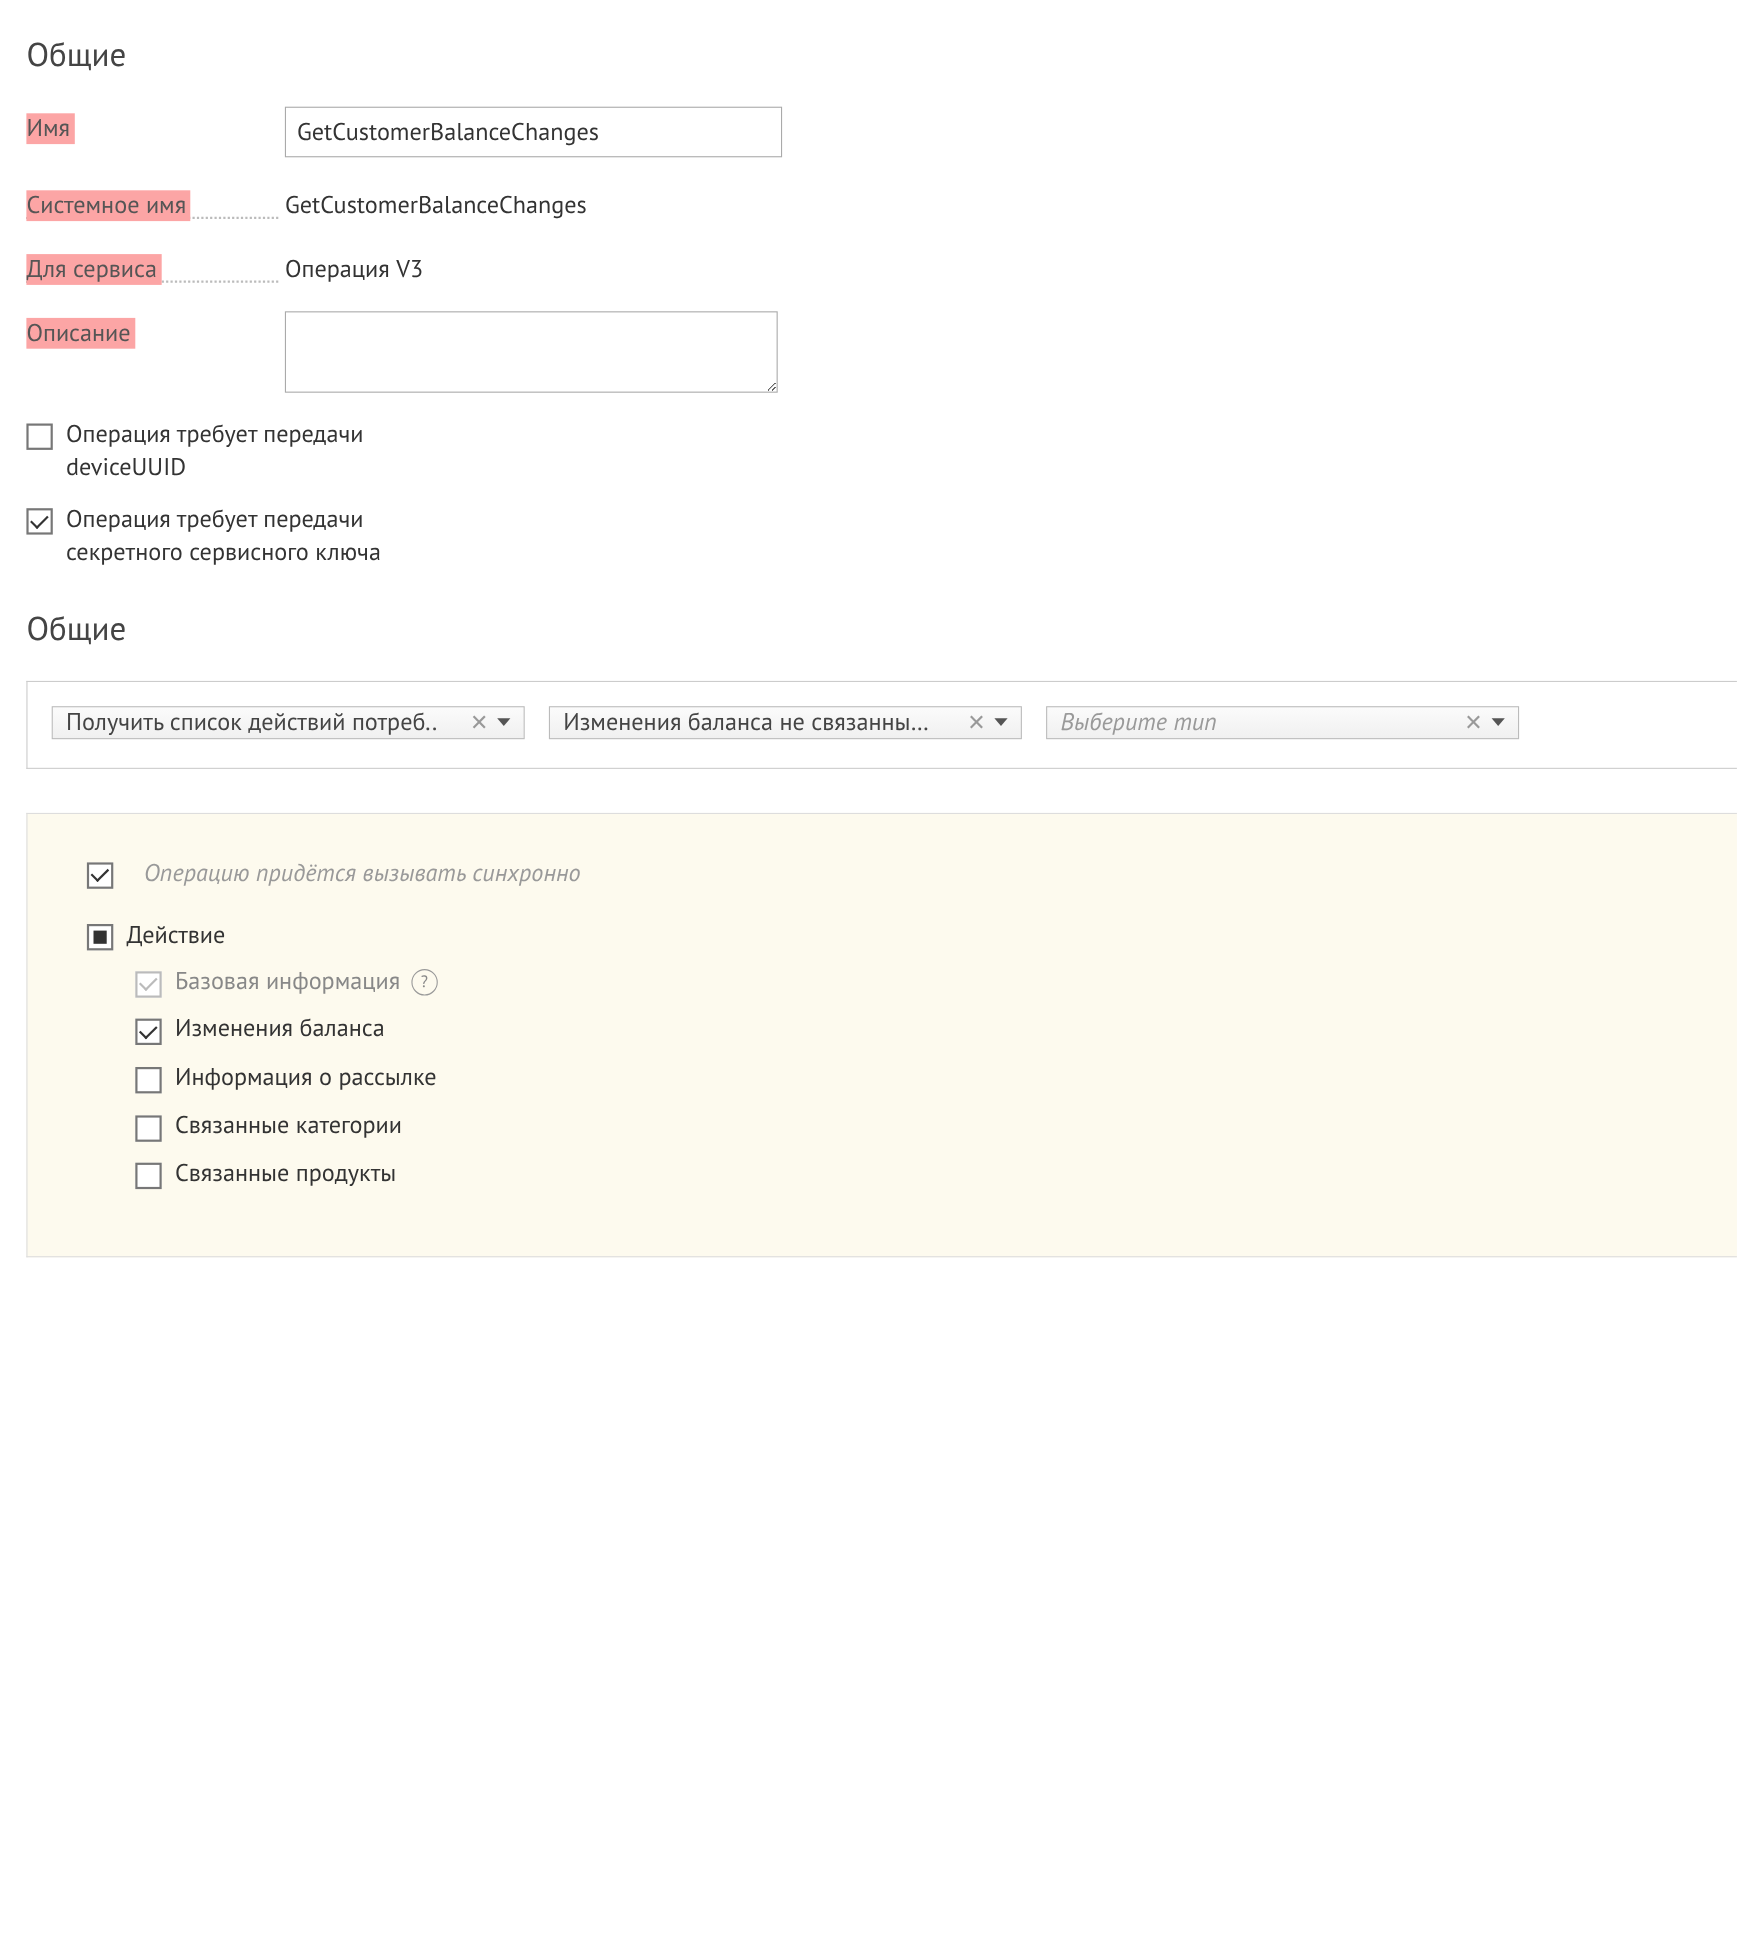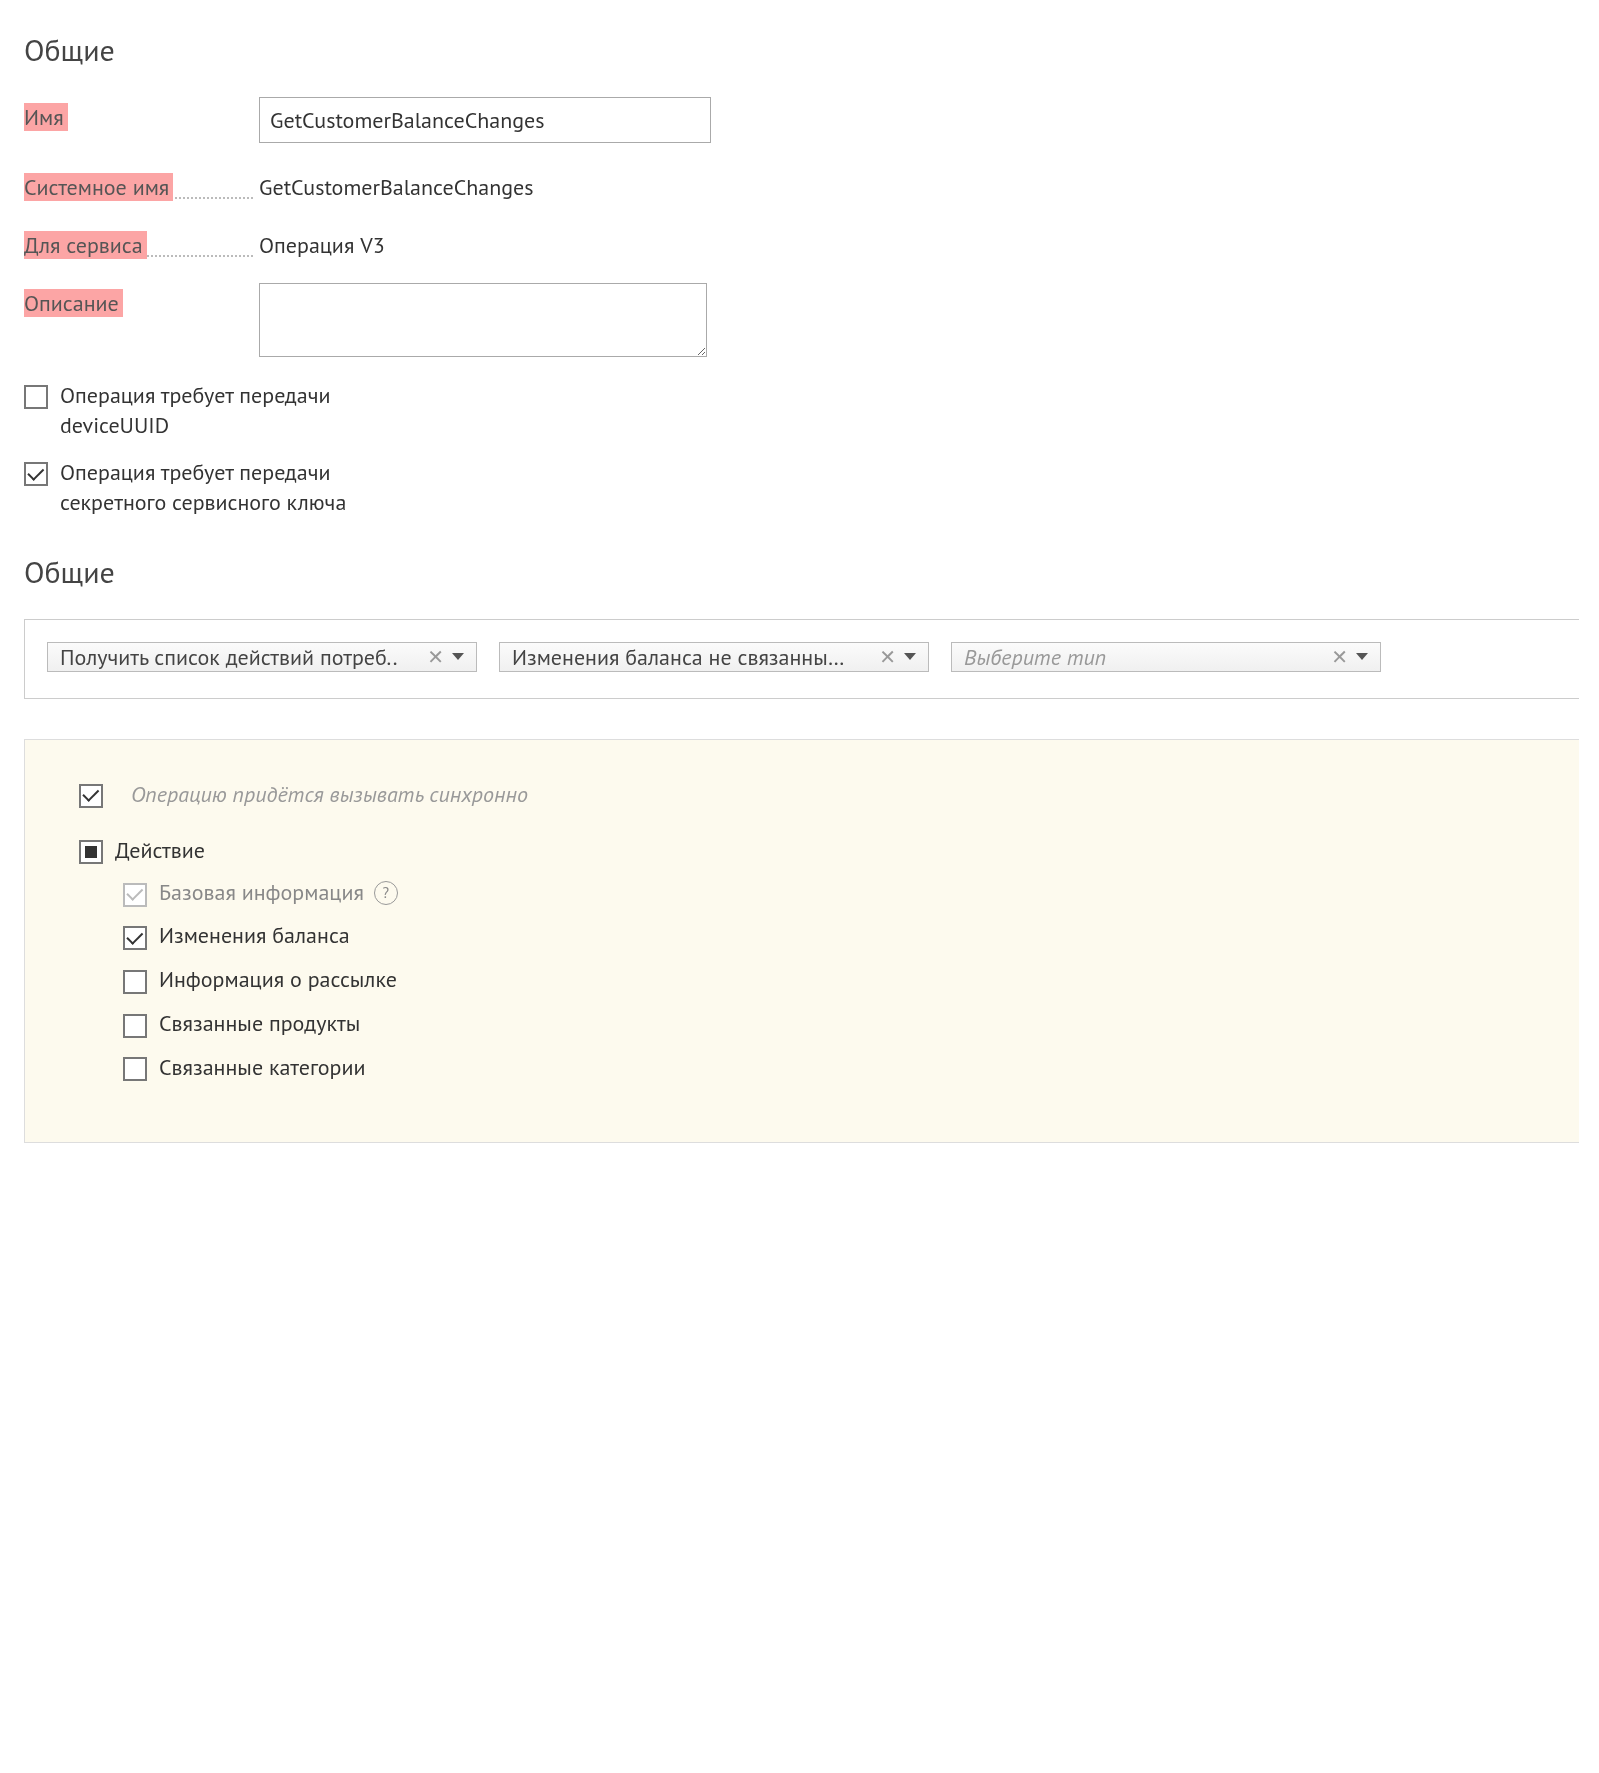--- a/index.html
+++ b/index.html
@@ -288,23 +288,23 @@
           <div class="tree-node">
             <span class="cb checked"></span>
             <span class="checkbox-label" style="max-width: none;">Изменения баланса</span>
           </div>
           <div class="tree-node">
             <span class="cb"></span>
             <span class="checkbox-label" style="max-width: none;">Информация о рассылке</span>
           </div>
           <div class="tree-node">
             <span class="cb"></span>
+            <span class="checkbox-label" style="max-width: none;">Связанные категории</span>
+          </div>
+          <div class="tree-node">
+            <span class="cb"></span>
             <span class="checkbox-label" style="max-width: none;">Связанные продукты</span>
           </div>
-          <div class="tree-node">
-            <span class="cb"></span>
-            <span class="checkbox-label" style="max-width: none;">Связанные категории</span>
-          </div>
         </div>
     </div>
   </div>
 
 </div>
 
 </body></html>

